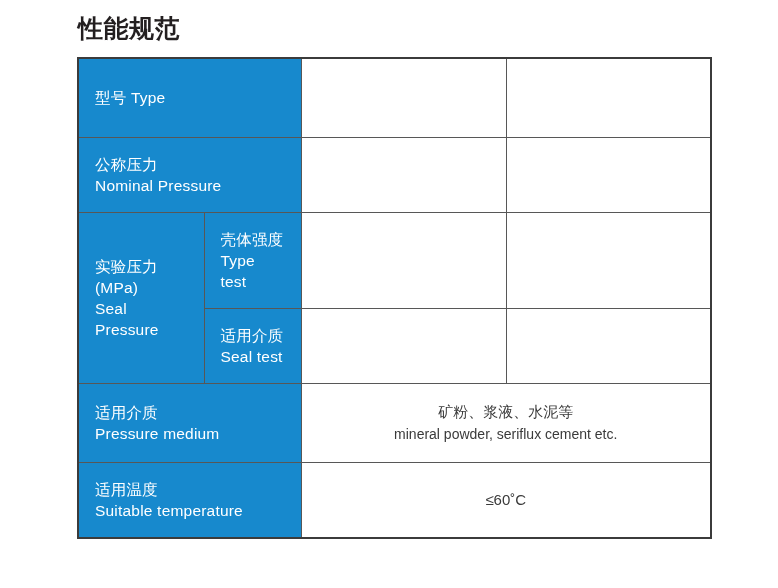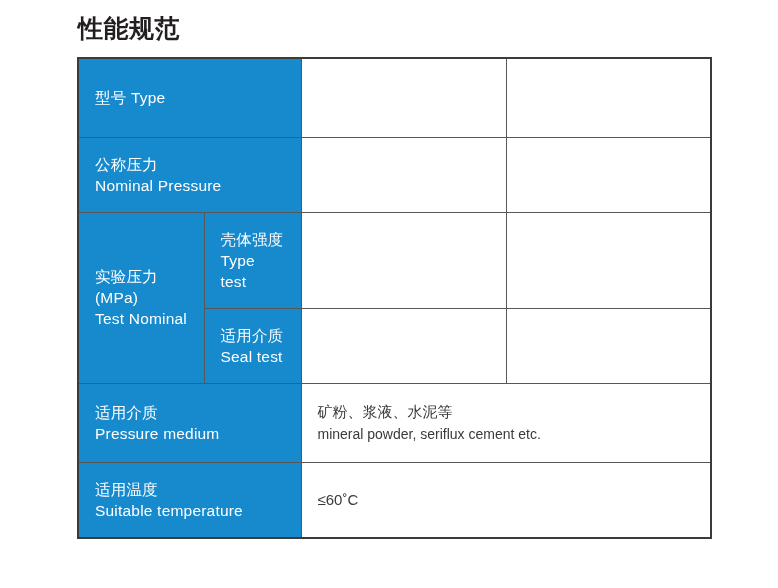--- a/index.html
+++ b/index.html
@@ -75,20 +75,21 @@
   .sub-label-cell .cn { display: block; }
   .sub-label-cell .en { display: block; }
 
   .value-cell {
     background: #ffffff;
     color: #000000;
   }
   .value-cell.empty { }
 
   .value-cell.centered {
+    text-align: center;
     color: #3a3a3a;
   }
   .value-cell .cn {
     display: block;
     font-size: 15px;
     line-height: 23px;
   }
   .value-cell .en {
     display: block;
     font-size: 14px;
@@ -130,21 +131,21 @@
           <span class="en">Nominal Pressure</span>
         </td>
         <td class="value-cell empty"></td>
         <td class="value-cell empty"></td>
       </tr>
 
       <tr style="height:72px">
         <td class="label-cell" rowspan="2">
           <span class="cn">实验压力</span>
           <span class="mid">(MPa)</span>
-          <span class="en">Test Nominal</span>
+          <span class="en">Seal Pressure</span>
         </td>
         <td class="sub-label-cell">
           <span class="cn">壳体强度</span>
           <span class="en">Type test</span>
         </td>
         <td class="value-cell empty"></td>
         <td class="value-cell empty"></td>
       </tr>
 
       <tr style="height:72px">

